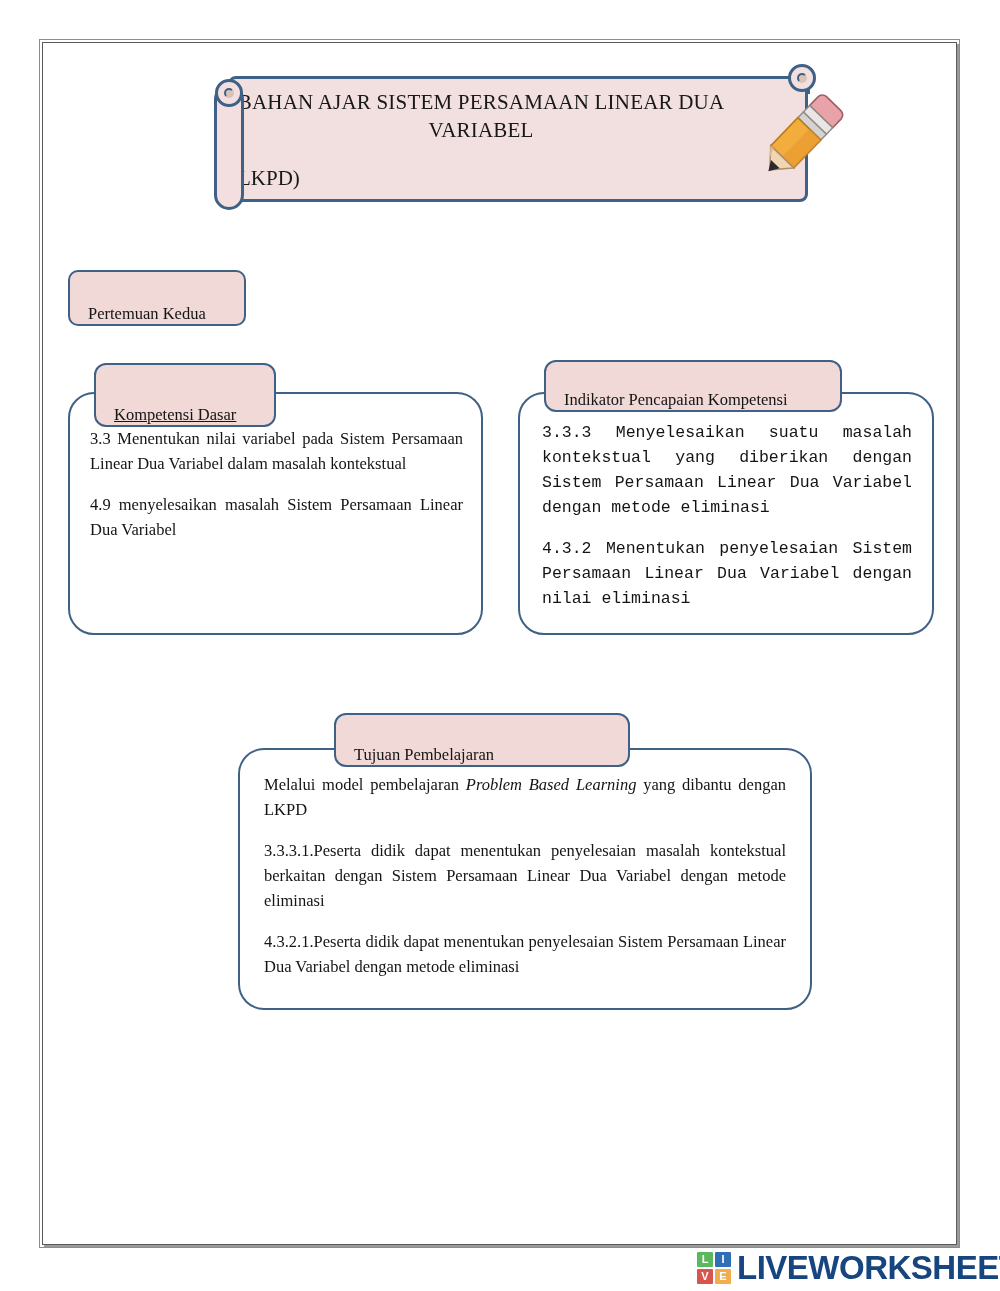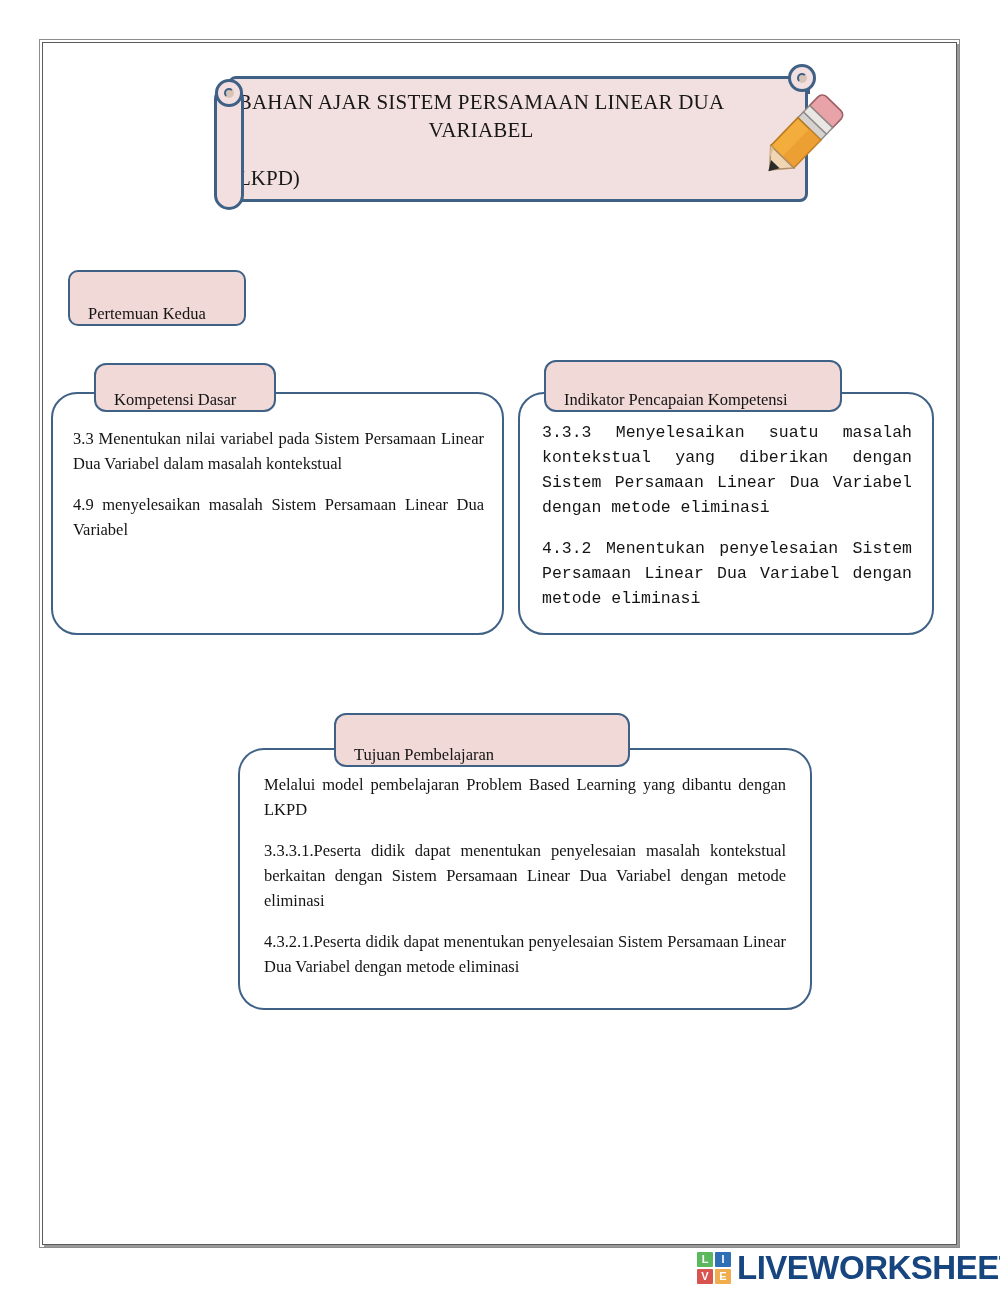--- a/index.html
+++ b/index.html
@@ -174,43 +174,44 @@
   }
   .para {
     font-size: 16.5px;
     line-height: 1.52;
     color: #141414;
     text-align: justify;
     text-justify: inter-word;
     margin: 0 0 16px 0;
   }
   .para:last-child { margin-bottom: 0; }
-  .para .ital { }
+  .para .ital { font-style: italic; }
 
   
   #pertemuan-tab {
     left: 68px;
     top: 270px;
     width: 178px;
     height: 56px;
     border-radius: 10px;
   }
 
   #kd-panel {
-    left: 51px;
+    left: 68px;
     top: 392px;
-    width: 453px;
+    width: 415px;
     height: 243px;
   }
   #kd-panel .panel-inner { padding-top: 32px; padding-left: 20px; padding-right: 18px; }
   #kd-tab {
     left: 94px;
     top: 363px;
     width: 182px;
-    height: 49px;
+    height: 64px;
+    text-decoration: underline;
   }
 
   #ipk-panel {
     left: 518px;
     top: 392px;
     width: 416px;
     height: 243px;
   }
   #ipk-panel .panel-inner { padding-top: 26px; padding-left: 22px; padding-right: 20px; font-family: Liberation Mono, monospace; }
   #ipk-tab {
@@ -322,21 +323,21 @@
       <p class="para">4.9 menyelesaikan masalah Sistem Persamaan Linear Dua Variabel</p>
     </div>
   </div>
   <div class="tab" id="kd-tab">
     <span>Kompetensi Dasar</span>
   </div>
 
   <div class="panel" id="ipk-panel">
     <div class="panel-inner">
       <p class="para">3.3.3 Menyelesaikan suatu masalah kontekstual yang diberikan dengan Sistem Persamaan Linear Dua Variabel dengan metode eliminasi</p>
-      <p class="para">4.3.2 Menentukan penyelesaian Sistem Persamaan Linear Dua Variabel dengan metode eliminasi</p>
+      <p class="para">4.3.2 Menentukan penyelesaian Sistem Persamaan Linear Dua Variabel dengan nilai eliminasi</p>
     </div>
   </div>
   <div class="tab" id="ipk-tab">
     <span>Indikator Pencapaian Kompetensi</span>
   </div>
 
   <div class="panel" id="tujuan-panel">
     <div class="panel-inner">
       <p class="para"><span>Melalui model pembelajaran </span><span class="ital">Problem Based Learning</span><span> yang dibantu dengan LKPD</span></p>
       <p class="para">3.3.3.1.Peserta didik dapat menentukan penyelesaian masalah kontekstual berkaitan dengan Sistem Persamaan Linear Dua Variabel dengan metode eliminasi</p>

